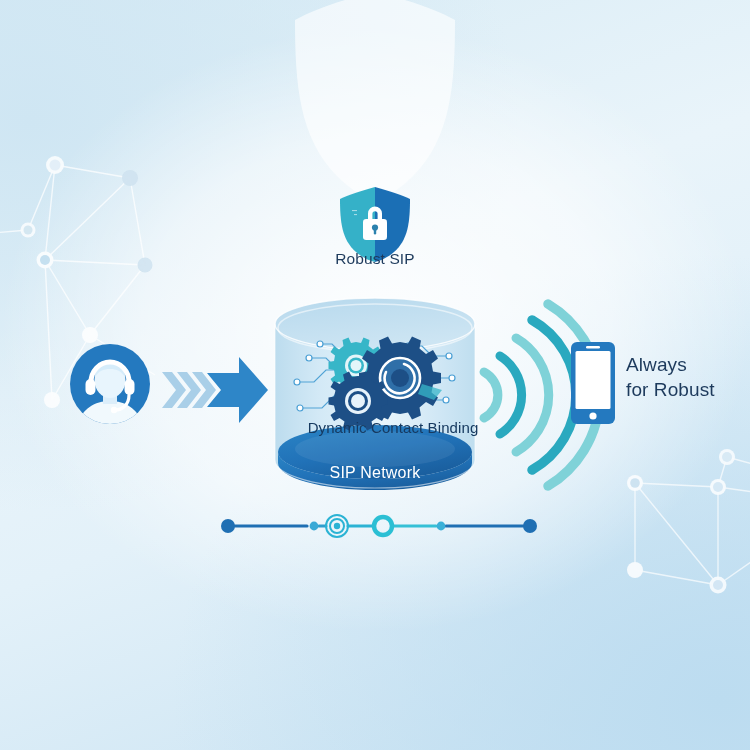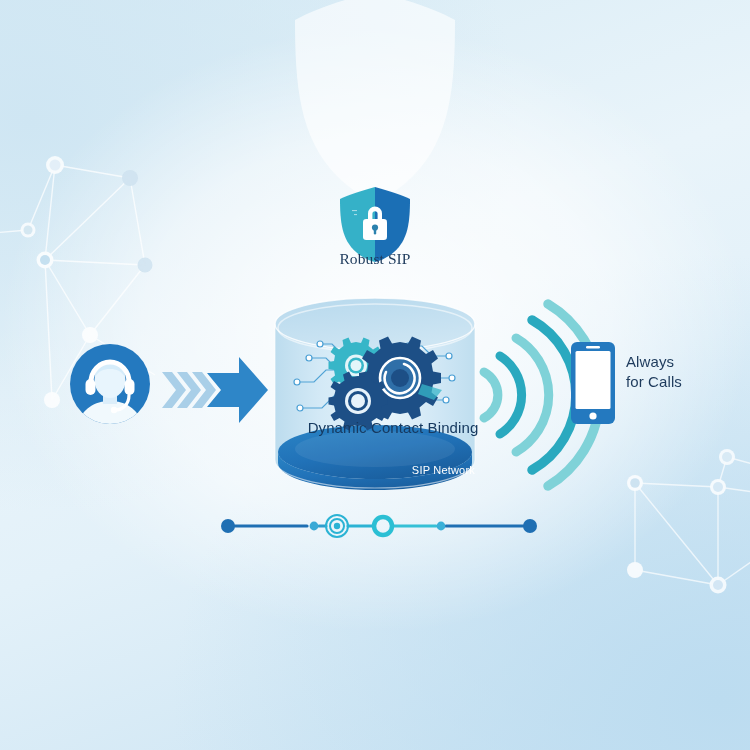--- a/index.html
+++ b/index.html
@@ -29,36 +29,36 @@
   
   #shield-badge{left:336px;top:186px;}
 
   
   .label{
     position:absolute;color:#19324f;line-height:1.32;
     letter-spacing:.1px;
   }
   #auth-label{
     left:275px;top:249px;width:200px;text-align:center;
-    font-size:15.5px;color:#1d3a5c;font-family:Liberation Serif, serif;
+    font-size:15.5px;color:#1d3a5c;
   }
   #reach-label{
     left:626px;top:352px;width:120px;text-align:left;
-    font-size:15px;color:#1d3a5c;
+    font-size:19px;color:#1d3a5c;
   }
 
   
   #cylinder{left:275px;top:300px;}
   #cyl-title{
     position:absolute;left:275px;top:419px;width:236px;text-align:center;
     font-size:15px;color:#173a60;letter-spacing:.1px;
   }
   #cyl-band-text{
-    position:absolute;left:275px;top:464px;width:200px;text-align:right;
-    font-size:11px;color:#ffffff;letter-spacing:.2px;
+    position:absolute;left:275px;top:464px;width:200px;text-align:center;
+    font-size:16px;color:#ffffff;letter-spacing:.2px;
   }
 
   
   #gears{left:296px;top:338px;}
 
   
   #flow-arrow{left:160px;top:354px;}
   
   #agent{left:69px;top:343px;}
   
@@ -301,21 +301,21 @@
     <svg width="46" height="84" viewBox="0 0 46 84">
       <rect x="1" y="1" width="44" height="82" rx="6" fill="#2479bf"></rect>
       <rect x="5.5" y="10" width="35" height="58" rx="1.5" fill="#ffffff"></rect>
       <rect x="16" y="5" width="14" height="2.6" rx="1.3" fill="#ffffff"></rect>
       <circle cx="23" cy="75" r="3.6" fill="#ffffff"></circle>
     </svg>
   </div>
 
   <div class="label" id="reach-label">
     <div>Always</div>
-    <div>for Calls</div>
+    <div>for Robust</div>
   </div>
 
   <div class="abs" id="timeline">
     <svg width="330" height="36" viewBox="0 0 330 36">
       <g stroke-linecap="round" fill="none">
         <path d="M18 18 L93 18" stroke="#1f6fb3" stroke-width="3.2"></path>
         <path d="M105 18 L112 18" stroke="#2f9ecd" stroke-width="3.2"></path>
         <path d="M134 18 L158 18" stroke="#2bb3d4" stroke-width="3.2"></path>
         <path d="M180 18 L222 18" stroke="#35c0d6" stroke-width="3.2"></path>
         <path d="M232 18 L312 18" stroke="#1f6fb3" stroke-width="3.2"></path>

